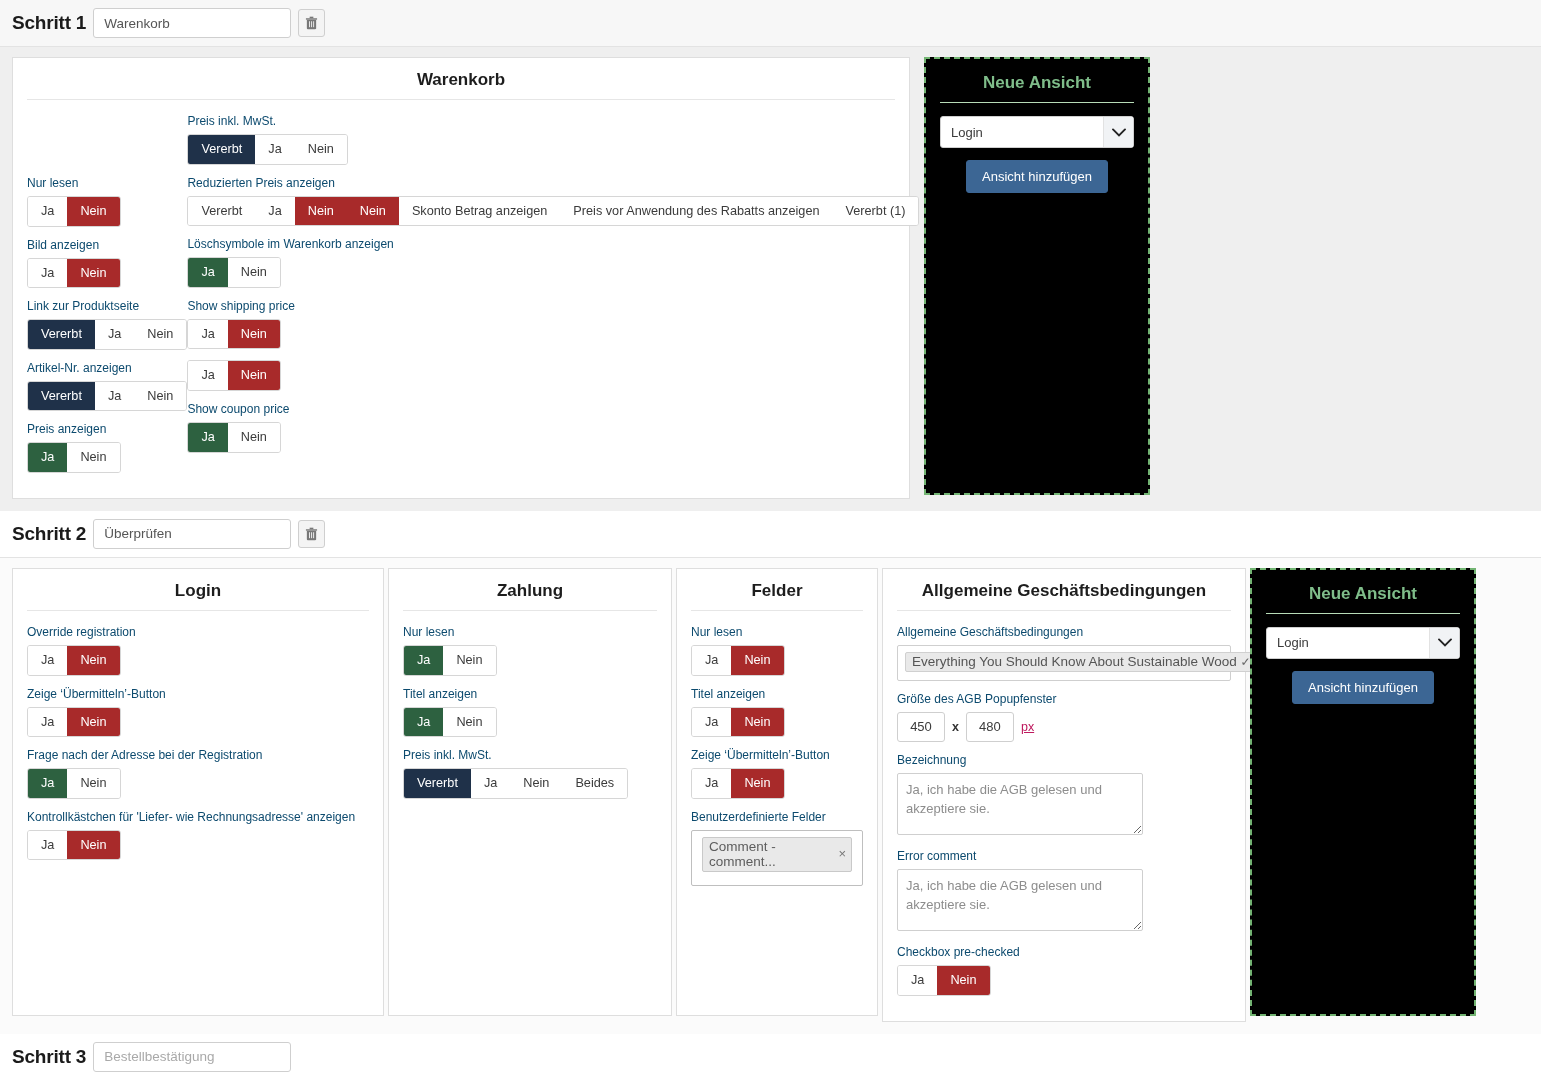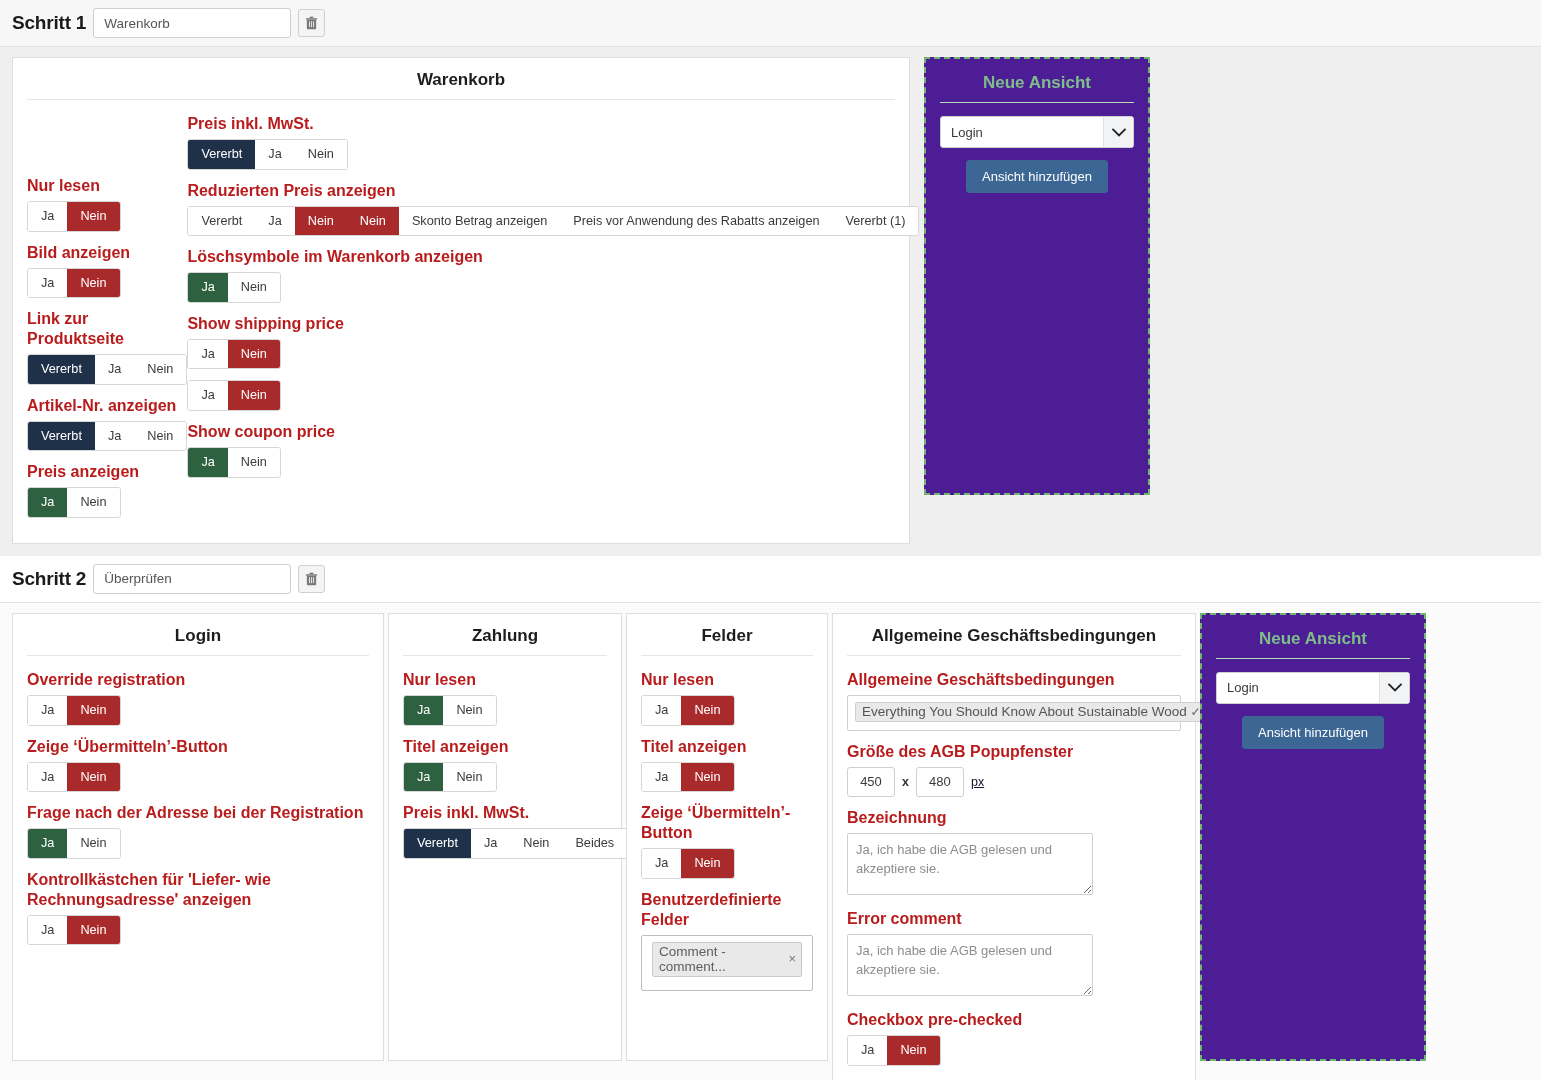--- a/index.html
+++ b/index.html
@@ -76,23 +76,23 @@
     font-weight: bold;
     color: #1d1d1d;
     padding-bottom: 9px;
     border-bottom: 1px solid #e6e6e6;
     margin: 2px 0 14px 0;
   }
 
   
   .field { margin-bottom: 11px; }
   .field-label {
-    font-size: 16px;
-    font-weight: bold;
-    color: #b91c1c;
+    font-size: 12px;
+    font-weight: normal;
+    color: #0c4a6e;
     margin-bottom: 5px;
     line-height: 1.25;
   }
   .btn-group {
     display: inline-flex;
     border: 1px solid #d6d6d6;
     border-radius: 3px;
     overflow: hidden;
     background: #fff;
     vertical-align: top;
@@ -107,21 +107,21 @@
     white-space: nowrap;
     font-family: "Liberation Sans", sans-serif;
     line-height: 1.15;
   }
   .btn-opt.sel-no    { background: #a82a2a; color: #fff; }
   .btn-opt.sel-yes   { background: #2d6140; color: #fff; }
   .btn-opt.sel-inh   { background: #1f3149; color: #fff; }
 
   
   .newview {
-    background: #4c1d95;
+    background: #000000;
     border: 2px dashed #72b472;
     padding: 12px 14px 14px 14px;
     text-align: center;
   }
   .newview-title {
     color: #7fbd8a;
     font-size: 17px;
     font-weight: bold;
     padding-bottom: 9px;
     border-bottom: 1px solid #b7dcb7;
@@ -191,21 +191,21 @@
   }
   .size-row { display: flex; align-items: center; gap: 7px; }
   .size-input {
     width: 48px; height: 30px;
     border: 1px solid #cfcfcf; border-radius: 3px;
     text-align: center; font-size: 13px; color: #3b3b3b;
     background: #fff; outline: none;
     font-family: "Liberation Sans", sans-serif;
   }
   .size-x  { font-size: 12.5px; font-weight: bold; color: #333; }
-  .size-px { font-size: 12.5px; color: #0f172a; text-decoration: underline; }
+  .size-px { font-size: 12.5px; color: #be185d; text-decoration: underline; }
   .ta {
     width: 246px;
     height: 62px;
     border: 1px solid #cfcfcf;
     border-radius: 2px;
     background: #fff;
     padding: 7px 8px;
     font-size: 13px;
     color: #444;
     resize: vertical;
@@ -420,21 +420,21 @@
       </div>
       <div class="field">
         <div class="field-label">Kontrollkästchen für 'Liefer- wie Rechnungsadresse' anzeigen</div>
         <div class="btn-group">
           <button class="btn-opt">Ja</button>
           <button class="btn-opt sel-no">Nein</button>
         </div>
       </div>
     </div>
 
-    <div class="view-card" style="width:234px;min-height:448px;margin-left:4px;">
+    <div class="view-card" style="width:284px;min-height:448px;margin-left:4px;">
       <div class="view-title">Zahlung</div>
       <div class="field">
         <div class="field-label">Nur lesen</div>
         <div class="btn-group">
           <button class="btn-opt sel-yes">Ja</button>
           <button class="btn-opt">Nein</button>
         </div>
       </div>
       <div class="field">
         <div class="field-label">Titel anzeigen</div>

